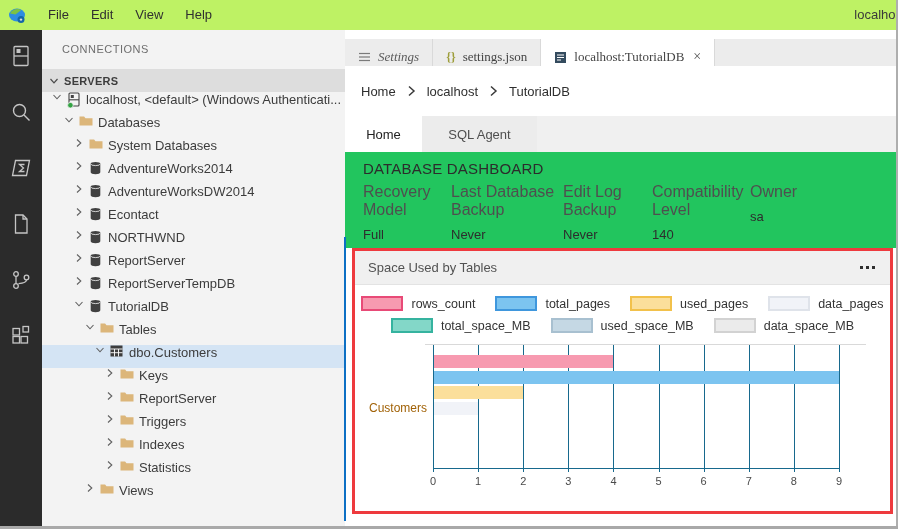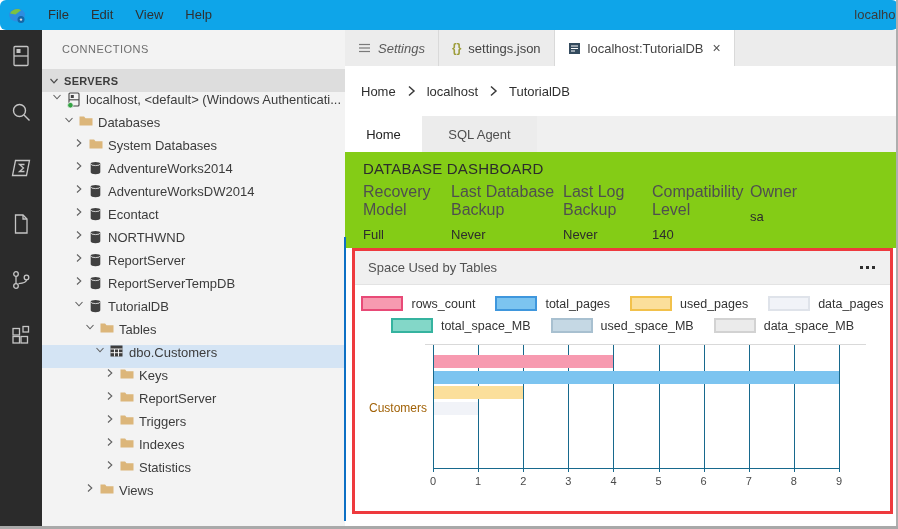--- a/index.html
+++ b/index.html
@@ -6,21 +6,21 @@
   body{
     width:898px;height:529px;position:relative;overflow:hidden;
     font-family:"Liberation Sans","DejaVu Sans",sans-serif;
     background:#ffffff;color:#2e2e2e;
     -webkit-font-smoothing:antialiased;
   }
   
   .frame-right{position:absolute;top:0;right:0;width:2px;height:529px;background:#aeaeae;z-index:50;}
   .frame-bottom{position:absolute;left:0;bottom:0;width:898px;height:3px;background:#a9a9a9;z-index:50;}
   
-  .titlebar{position:absolute;left:0;top:0;width:898px;height:30px;background:#0ea5e9;display:flex;align-items:center;z-index:10;border-radius:6px;}
+  .titlebar{position:absolute;left:0;top:0;width:898px;height:30px;background:#bef264;display:flex;align-items:center;z-index:10;}
   .app-icon{margin:0 10px 0 7px;width:20px;height:20px;display:flex;align-items:center;}
   .menu-item{font-size:13px;color:#303030;padding:0 11px;line-height:30px;cursor:default;}
   .win-title{position:absolute;right:-4px;top:0;height:30px;line-height:30px;font-size:13px;color:#3a3a3a;white-space:nowrap;}
   
   .activitybar{position:absolute;left:0;top:30px;width:42px;height:499px;background:#2b2b2b;z-index:9;}
   .ab-item{width:42px;height:56px;display:flex;align-items:center;justify-content:center;cursor:pointer;}
   
   .sidebar{position:absolute;left:42px;top:30px;width:303px;height:499px;background:#f3f3f3;overflow:hidden;z-index:5;}
   .connections-header{position:absolute;left:20px;top:13px;font-size:11px;letter-spacing:.5px;color:#6e6e6e;}
   .servers-band{position:absolute;left:0;top:39px;width:100%;height:23px;background:#dddddd;display:flex;align-items:center;}
@@ -28,39 +28,39 @@
   .servers-band .lbl{font-size:11px;font-weight:bold;color:#3d3d3d;letter-spacing:.3px;}
   .tree{position:absolute;left:0;top:62px;width:100%;}
   .trow{height:23px;display:flex;align-items:flex-start;white-space:nowrap;overflow:hidden;cursor:pointer;}
   .trow.selected{background:#d4e4f4;}
   .trow .chev{width:14px;display:flex;justify-content:center;flex:none;}
   .trow .ticon{width:19px;display:flex;justify-content:center;align-items:center;flex:none;}
   .trow .tlabel{font-size:13px;color:#3c3c3c;margin-left:3px;}
   .ml0{margin-left:8px;}.ml1{margin-left:20px;}.ml2{margin-left:30px;}
   .ml3{margin-left:41px;}.ml4{margin-left:51px;}.ml5{margin-left:61px;}
   
-  .tabstrip{position:absolute;left:345px;top:30px;width:553px;height:36px;background:#ececec;display:flex;z-index:5;}
+  .tabstrip{position:absolute;left:345px;top:39px;width:553px;height:36px;background:#ececec;display:flex;z-index:5;font-family:Liberation Serif, serif;}
   .tab{height:36px;display:flex;align-items:center;padding:0 13px;border-right:1px solid #d9d9d9;font-size:13px;color:#444;cursor:pointer;}
   .tab .ticn{display:flex;margin-right:7px;}
   .tab.active{background:#ffffff;}
   .tab .italic{font-style:italic;color:#5a5a5a;}
   .tab .braces{font-weight:bold;color:#9d9d3a;font-size:12px;margin-right:7px;}
   .tab .close{margin-left:9px;color:#525252;font-size:14px;line-height:1;}
   
   .breadcrumb{position:absolute;left:345px;top:66px;width:553px;height:50px;background:#fff;display:flex;align-items:center;padding-left:16px;box-sizing:border-box;z-index:5;}
   .bc-item{font-size:13px;color:#2f2f2f;cursor:pointer;}
   .bc-sep{display:flex;margin:0 11px;}
   
   .toolbar{position:absolute;left:345px;top:116px;width:553px;height:36px;display:flex;z-index:5;}
   .subtab{height:36px;display:flex;align-items:center;justify-content:center;font-size:13px;cursor:pointer;}
   .subtab.active{width:77px;background:#ffffff;color:#222;}
   .subtab.idle{width:115px;background:#ececec;color:#4f4f4f;}
   .toolbar .fill{flex:1;background:#f0f0f0;}
   
-  .dash{position:absolute;left:345px;top:152px;width:553px;height:96px;background:#84cc16;z-index:4;}
+  .dash{position:absolute;left:345px;top:152px;width:553px;height:96px;background:#22c55e;z-index:4;}
   .dash-title{position:absolute;left:18px;top:8px;font-size:15px;color:#2c2c2c;letter-spacing:.2px;}
   .props{position:absolute;left:18px;top:31px;display:flex;}
   .prop{display:flex;flex-direction:column;}
   .prop .plabel{font-size:16px;color:#4f4f4f;}
   .prop .pvalue{font-size:13px;color:#2d2d2d;margin-top:8px;}
   .prop.w1{width:88px;}.prop.w2{width:112px;}.prop.w3{width:89px;}.prop.w4{width:98px;}
   
   .widget{position:absolute;left:352px;top:248px;width:541px;height:266px;box-sizing:border-box;border:3px solid #ee3a3e;background:#fff;z-index:6;}
   .widget-header{height:33px;background:#f0f0f0;border-bottom:1px solid #e3e3e3;display:flex;align-items:center;padding:0 13px;}
   .widget-title{font-size:13px;color:#525252;flex:1;}
@@ -489,21 +489,21 @@
   <div class="props" id="props">
       <div class="prop w1">
         <span class="plabel">Recovery Model</span>
         <span class="pvalue">Full</span>
       </div>
       <div class="prop w2">
         <span class="plabel">Last Database Backup</span>
         <span class="pvalue">Never</span>
       </div>
       <div class="prop w3">
-        <span class="plabel">Last Log Backup</span>
+        <span class="plabel">Edit Log Backup</span>
         <span class="pvalue">Never</span>
       </div>
       <div class="prop w4">
         <span class="plabel">Compatibility Level</span>
         <span class="pvalue">140</span>
       </div>
       <div class="prop w5">
         <span class="plabel">Owner</span>
         <span class="pvalue">sa</span>
       </div>

